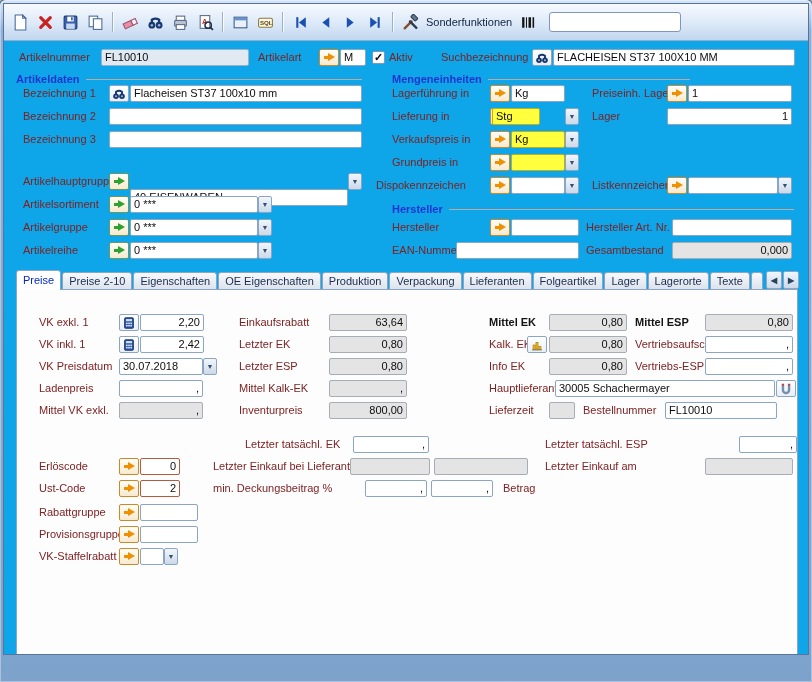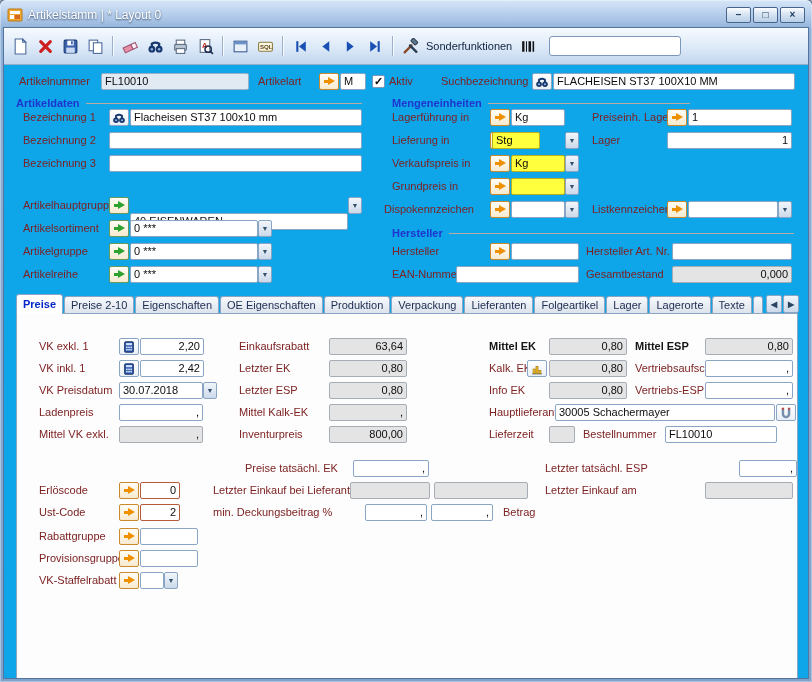--- a/index.html
+++ b/index.html
@@ -41,51 +41,29 @@
 .abtn.green i::after{border-left-color:#2fa12f}
 .ibtn{position:absolute;width:20px;height:17px;border:1px solid #8ba5c4;border-radius:2px;background:linear-gradient(#ffffff,#e9eff6);display:flex;align-items:center;justify-content:center}
 .ibtn svg{width:14px;height:14px;display:block}
 .dbtn{position:absolute;width:14px;height:17px;border:1px solid #8ba5c4;border-radius:2px;background:linear-gradient(#f2f6fb,#ccd9ea);display:flex;align-items:center;justify-content:center;font-size:7px;color:#33506e}
 .chk{position:absolute;width:13px;height:13px;border:1px solid #7e98bc;border-radius:2px;background:#fff;display:flex;align-items:center;justify-content:center;font-size:11px;font-weight:bold;color:#0c0c0c;line-height:1}
 .sec{position:absolute;display:flex;align-items:center;gap:6px;height:14px}
 .sec b{color:#1f35cf;font-size:11px;font-weight:bold;white-space:nowrap}
 .sec i{display:block;height:1px;background:#bcaaa0;flex:1}
 .tabs{position:absolute;left:12px;top:229px;width:748px;height:20px;display:flex;align-items:flex-end;overflow:hidden;z-index:4}
 .tab{height:17px;line-height:16px;margin-bottom:1px;padding:0 6px;font-size:11px;color:#1a2c50;background:linear-gradient(#f7f9fc,#dde3ec);border:1px solid #8ba5c4;border-bottom:none;border-radius:3px 3px 0 0;margin-right:1px;white-space:nowrap}
-.tab.active{height:20px;line-height:19px;margin-bottom:0;background:#fff;color:#0428c8;font-weight:bold}
+.tab.active{height:20px;line-height:19px;margin-bottom:0;background:#fff;color:#0428c8;font-weight:normal}
 .tab.stub{width:14px;padding:0}
 .tscroll{position:absolute;top:230px;width:16px;height:18px;border:1px solid #8ba5c4;border-radius:2px;background:linear-gradient(#f2f6fb,#ccd9ea);display:flex;align-items:center;justify-content:center;font-size:8px;color:#27435f;z-index:4}
 .panel{position:absolute;left:12px;top:248px;width:782px;height:366px;border:1px solid #8ba5c4;background:#fdfdfe;z-index:1}
 </style>
 </head>
 <body>
 
 <div class="window">
-  <div class="titlebar">
-    <span class="app-icon">
-      <svg viewBox="0 0 16 16">
-          <rect x="1" y="2" width="14" height="12" rx="1" fill="#f0a830" stroke="#b87818"></rect>
-          <rect x="3" y="4" width="10" height="3" fill="#fff"></rect>
-          <rect x="3" y="8" width="4" height="4" fill="#fff"></rect>
-          <rect x="8" y="8" width="5" height="4" fill="#d86820"></rect>
-        </svg>
-    </span>
-    <span class="title">Artikelstamm | * Layout 0</span>
-    <span class="winbtns">
-      <span class="wbtn">
-          <b>–</b>
-        </span>
-      <span class="wbtn">
-          <b>□</b>
-        </span>
-      <span class="wbtn">
-          <b>×</b>
-        </span>
-    </span>
-  </div>
 
   <div class="inner">
 
     <div class="toolbar">
       <span class="tbtn">
           <svg viewBox="0 0 16 16">
             <path d="M3 1h7l3 3v11H3z" fill="#fff" stroke="#4a6a9a"></path>
             <path d="M10 1v3h3z" fill="#d8e6f8" stroke="#4a6a9a"></path>
           </svg>
         </span>
@@ -299,21 +277,21 @@
           <b>▼</b>
         </span>
       <span class="lbl" style="left:388px;top:113px">Grundpreis in</span>
       <span class="abtn" style="left:486px;top:113px">
           <i></i>
         </span>
       <span class="fld yel" style="left:507px;top:113px;width:54px"></span>
       <span class="dbtn" style="left:561px;top:113px">
           <b>▼</b>
         </span>
-      <span class="lbl" style="left:380px;top:136px">Dispokennzeichen</span>
+      <span class="lbl" style="left:372px;top:136px">Dispokennzeichen</span>
       <span class="abtn" style="left:486px;top:136px">
           <i></i>
         </span>
       <span class="fld" style="left:507px;top:136px;width:54px"></span>
       <span class="dbtn" style="left:561px;top:136px">
           <b>▼</b>
         </span>
 
       <span class="lbl" style="left:588px;top:44px">Preiseinh. Lager</span>
       <span class="abtn" style="left:663px;top:44px">
@@ -450,21 +428,21 @@
 
         <span class="lbl" style="left:22px;top:112px">Mittel VK exkl.</span>
         <span class="fld ro num" style="left:102px;top:112px;width:84px">,</span>
         <span class="lbl" style="left:222px;top:112px">Inventurpreis</span>
         <span class="fld ro num" style="left:312px;top:112px;width:78px">800,00</span>
         <span class="lbl" style="left:472px;top:112px">Lieferzeit</span>
         <span class="fld ro" style="left:532px;top:112px;width:26px"></span>
         <span class="lbl" style="left:566px;top:112px">Bestellnummer</span>
         <span class="fld" style="left:648px;top:112px;width:112px">FL10010</span>
 
-        <span class="lbl" style="left:228px;top:146px">Preise tatsächl. EK</span>
+        <span class="lbl" style="left:228px;top:146px">Letzter tatsächl. EK</span>
         <span class="fld num" style="left:336px;top:146px;width:76px">,</span>
         <span class="lbl" style="left:528px;top:146px">Letzter tatsächl. ESP</span>
         <span class="fld num" style="left:722px;top:146px;width:58px">,</span>
 
         <span class="lbl" style="left:22px;top:168px">Erlöscode</span>
         <span class="abtn" style="left:102px;top:168px">
             <i></i>
           </span>
         <span class="fld num redb" style="left:123px;top:168px;width:40px">0</span>
         <span class="lbl" style="left:196px;top:168px">Letzter Einkauf bei Lieferant</span>

